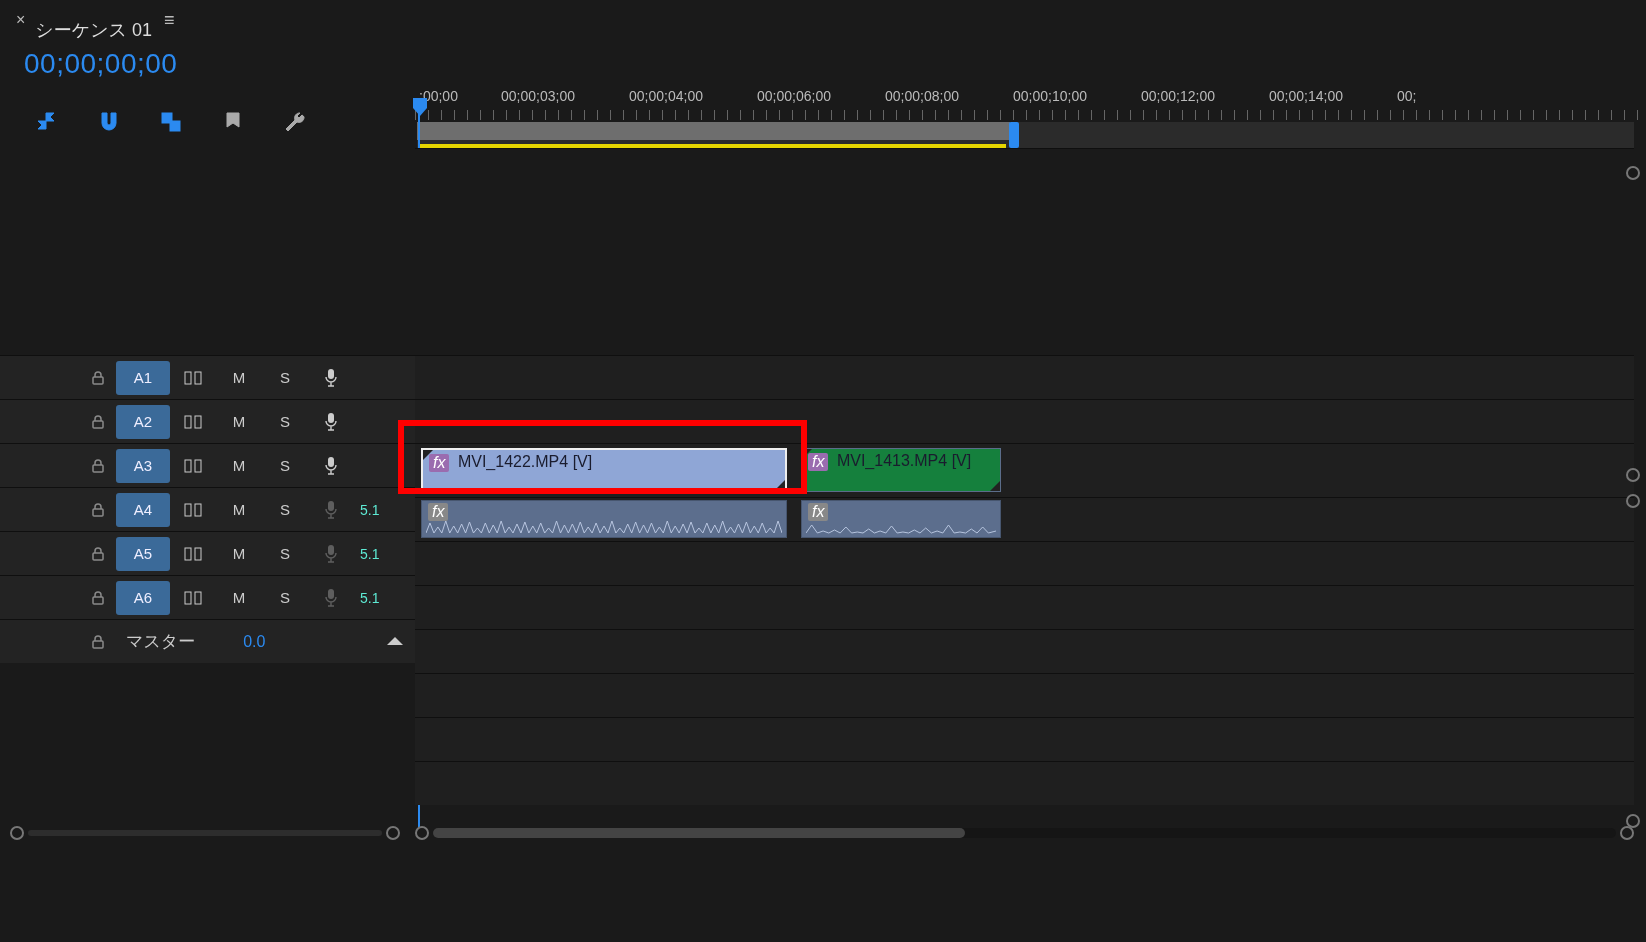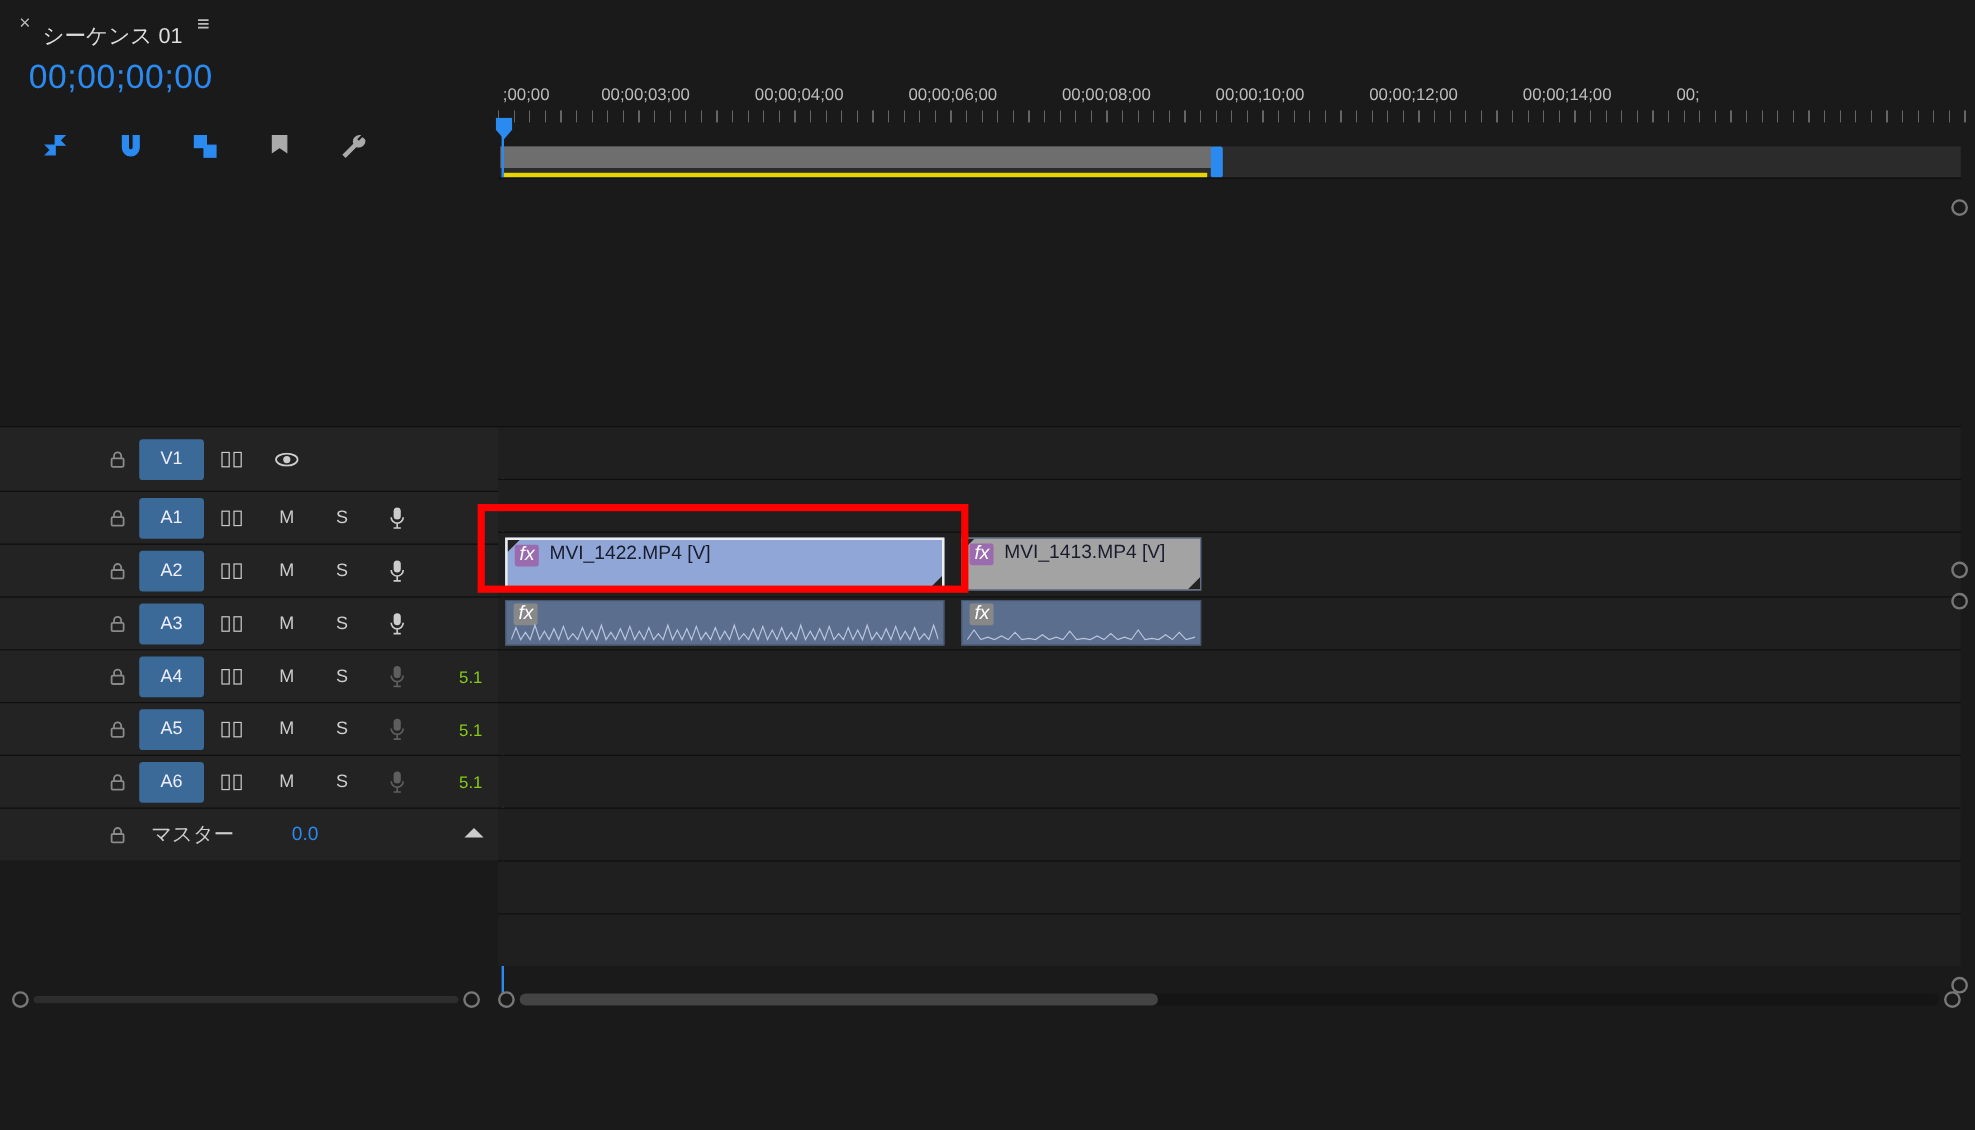--- a/index.html
+++ b/index.html
@@ -25,53 +25,53 @@
 .track-panel { position: absolute; left: 0; top: 355px; width: 415px; }
 .track-row { height: 44px; border-top: 1px solid #0f0f0f; background: #232323; display: flex; align-items: center; padding-left: 80px; gap: 0; }
 .track-row.v1row { height: 54px; }
 .track-row.a1row { height: 44px; }
 .lock-cell { width: 36px; display: flex; justify-content: center; }
 .name-cell { width: 54px; height: 34px; display: flex; align-items: center; justify-content: center; color: #ccc; font-size: 15px; border-radius: 3px; }
 .name-cell.sel { background: #3b6a99; color: #eef; }
 .src-cell { width: 46px; display: flex; justify-content: center; }
 .eye-cell, .m-cell, .s-cell, .mic-cell { width: 46px; display: flex; justify-content: center; color: #ccc; font-size: 15px; }
 .mic-cell.dim { opacity: 0.35; }
-.ch-cell { width: 48px; color: #84cc16; font-size: 14px; text-align: right; padding-left: 6px; }
+.ch-cell { width: 48px; color: #5eead4; font-size: 14px; text-align: left; padding-left: 6px; }
 .master-row { height: 44px; border-top: 1px solid #0f0f0f; background: #232323; display: flex; align-items: center; padding-left: 80px; }
 .master-label { color: #ccc; font-size: 17px; margin-left: 10px; }
 .master-val { color: #2b8af0; font-size: 16px; margin-left: 48px; }
 .master-icon { margin-left: 120px; }
 
 
 .i-lock { width: 16px; height: 16px; fill: none; stroke: #8a8a8a; stroke-width: 1.5; }
 .i-src { width: 18px; height: 14px; }
 .i-eye { width: 20px; height: 12px; }
 
 
-.ruler { position: absolute; left: 415px; top: 70px; right: 0; height: 40px; text-decoration: underline; }
+.ruler { position: absolute; left: 415px; top: 88px; right: 0; height: 40px; text-decoration: underline; }
 .rticks { position: relative; height: 40px; }
 .rtick { position: absolute; top: 0; color: #bbb; font-size: 14px; white-space: nowrap; }
 .rtick-minors { position: absolute; top: 22px; left: 0; right: 0; height: 10px; background: repeating-linear-gradient(to right, #666 0 1px, transparent 1px 13px); }
 
 
 .work-area { position: absolute; left: 417px; top: 122px; right: 12px; height: 26px; background: #2b2b2b; }
 .wa-gray { position: absolute; left: 0; top: 0; height: 18px; background: #6e6e6e; }
 .wa-yellow { position: absolute; left: 3px; bottom: 0; height: 4px; background: #e6d500; }
 .wa-handle { position: absolute; top: 0; width: 10px; height: 26px; background: #2b8af0; border-radius: 2px; }
 
 
 .playhead { position: absolute; top: 100px; bottom: 114px; width: 0; border-left: 2px solid #2b8af0; }
 .playhead-head { position: absolute; top: -2px; left: -7px; width: 14px; height: 18px; background: #2b8af0; clip-path: polygon(0 0, 100% 0, 100% 55%, 50% 100%, 0 55%); }
 
 
 .tl-body { position: absolute; left: 415px; top: 148px; right: 12px; bottom: 114px; }
 .tl-track { position: absolute; left: 0; right: 0; border-top: 1px solid #0f0f0f; background: #1f1f1f; }
 
 
-.clip { position: absolute; border: 1px solid #5b6d8a; background: #a3a3a3; color: #1a1a2a; font-size: 16px; overflow: hidden; }
+.clip { position: absolute; border: 1px solid #5b6d8a; background: #15803d; color: #1a1a2a; font-size: 16px; overflow: hidden; }
 .clip.selected { background: #8fa6d6; border: 2px solid #eee; }
 .clip-fx { display: inline-block; background: #9a6caf; color: #fff; font-size: 16px; font-style: italic; padding: 0 4px; border-radius: 2px; margin: 4px 4px 0 6px; vertical-align: top; }
 .clip-label { display: inline-block; margin-top: 3px; color: #1a1c2e; }
 .clip-tri { position: absolute; width: 0; height: 0; }
 .tri-tl { top: 0; left: 0; border-top: 10px solid #222; border-right: 10px solid transparent; }
 .tri-br { bottom: 0; right: 0; border-bottom: 10px solid #222; border-left: 10px solid transparent; }
 .highlight-box { position: absolute; border: 6px solid #f00; pointer-events: none; }
 
 .aclip { position: absolute; background: #5c6e8d; border: 1px solid #47566f; }
 .aclip .clip-fx { background: #888; margin-top: 2px; }
@@ -153,41 +153,20 @@
 </div>
 
 <div class="playhead" style="left:418px">
   <div class="playhead-head"></div>
 </div>
 
 <div class="track-panel">
 
 
 
-  <div class="track-row v1row">
-    <div class="lock-cell">
-        <svg class="i-lock" viewBox="0 0 16 16">
-          <rect x="3" y="7" width="10" height="7" rx="1"></rect>
-          <path d="M5 7V5a3 3 0 0 1 6 0v2"></path>
-        </svg>
-      </div>
-    <div class="name-cell sel">V1</div>
-    <div class="src-cell">
-        <svg class="i-src" viewBox="0 0 18 14">
-          <rect x="1" y="1" width="6" height="12" fill="none" stroke="#ccc"></rect>
-          <rect x="11" y="1" width="6" height="12" fill="none" stroke="#ccc"></rect>
-        </svg>
-      </div>
-    <div class="eye-cell">
-        <svg class="i-eye" viewBox="0 0 20 12">
-          <ellipse cx="10" cy="6" rx="9" ry="5" fill="none" stroke="#ccc" stroke-width="1.5"></ellipse>
-          <circle cx="10" cy="6" r="3" fill="#ccc"></circle>
-        </svg>
-      </div>
-  </div>
 
   <div class="track-row a1row">
     <div class="lock-cell">
         <svg class="i-lock" viewBox="0 0 16 16">
           <rect x="3" y="7" width="10" height="7" rx="1"></rect>
           <path d="M5 7V5a3 3 0 0 1 6 0v2"></path>
         </svg>
       </div>
     <div class="name-cell sel">A1</div>
     <div class="src-cell">

